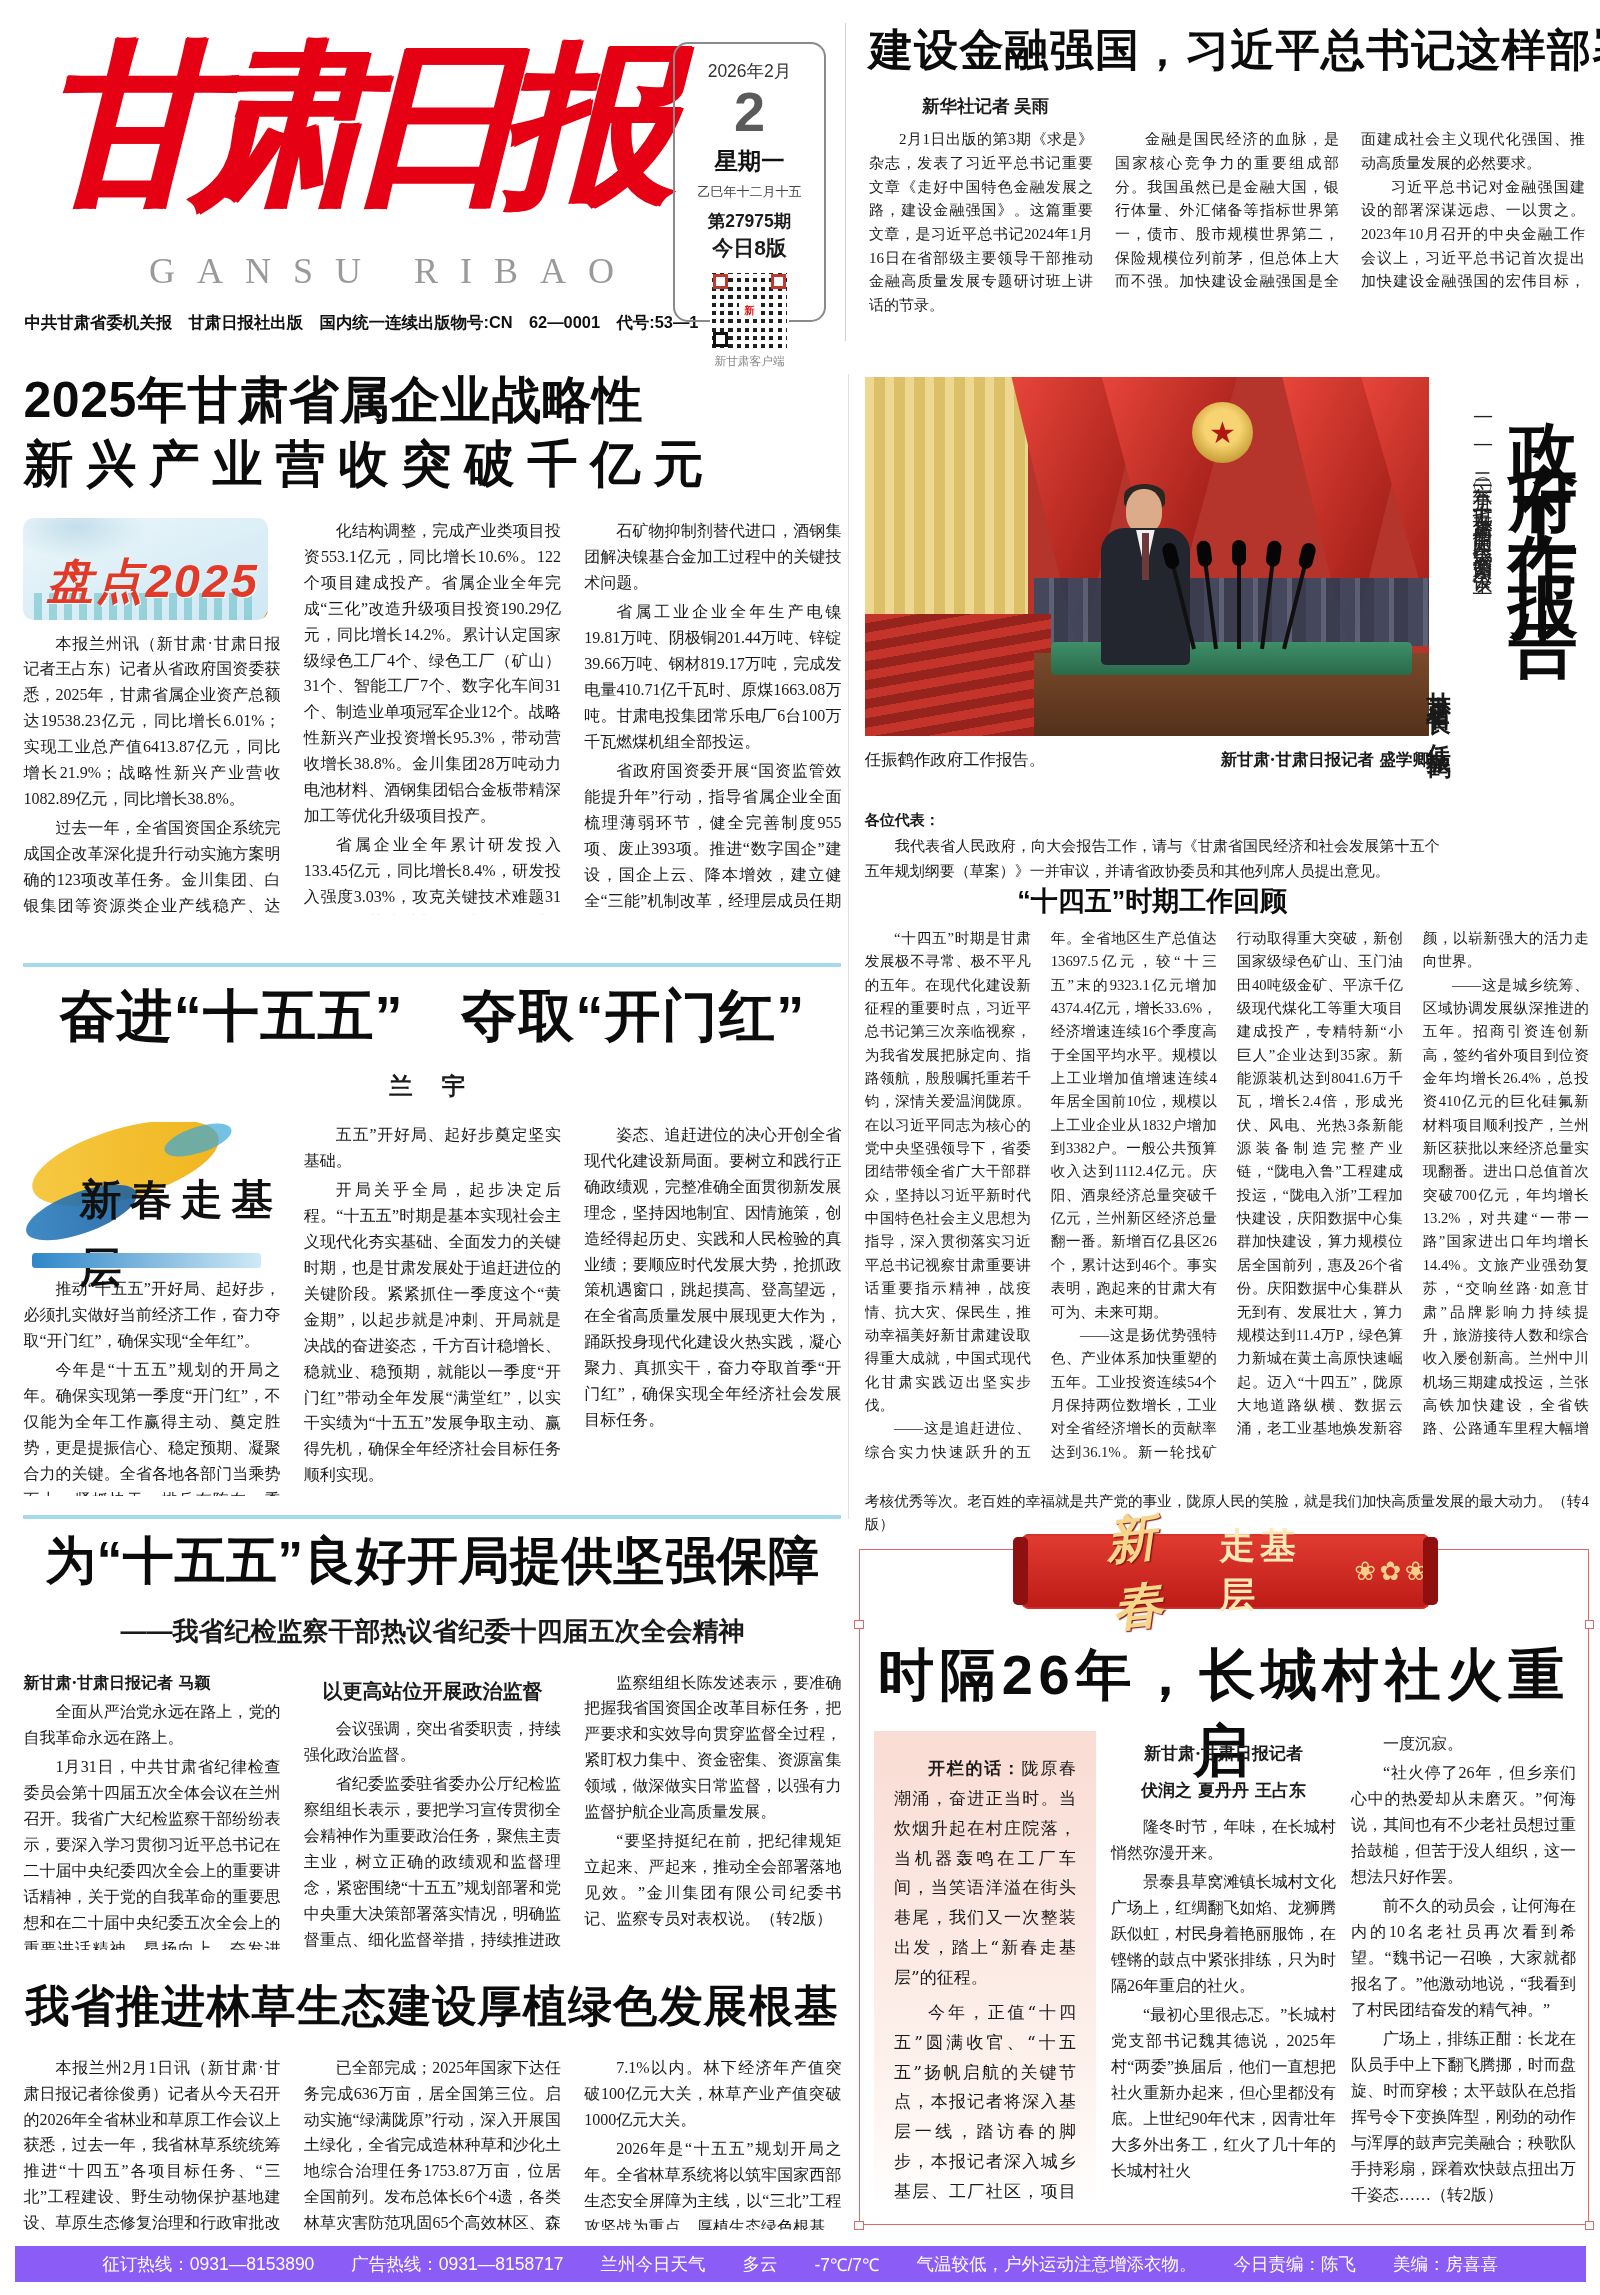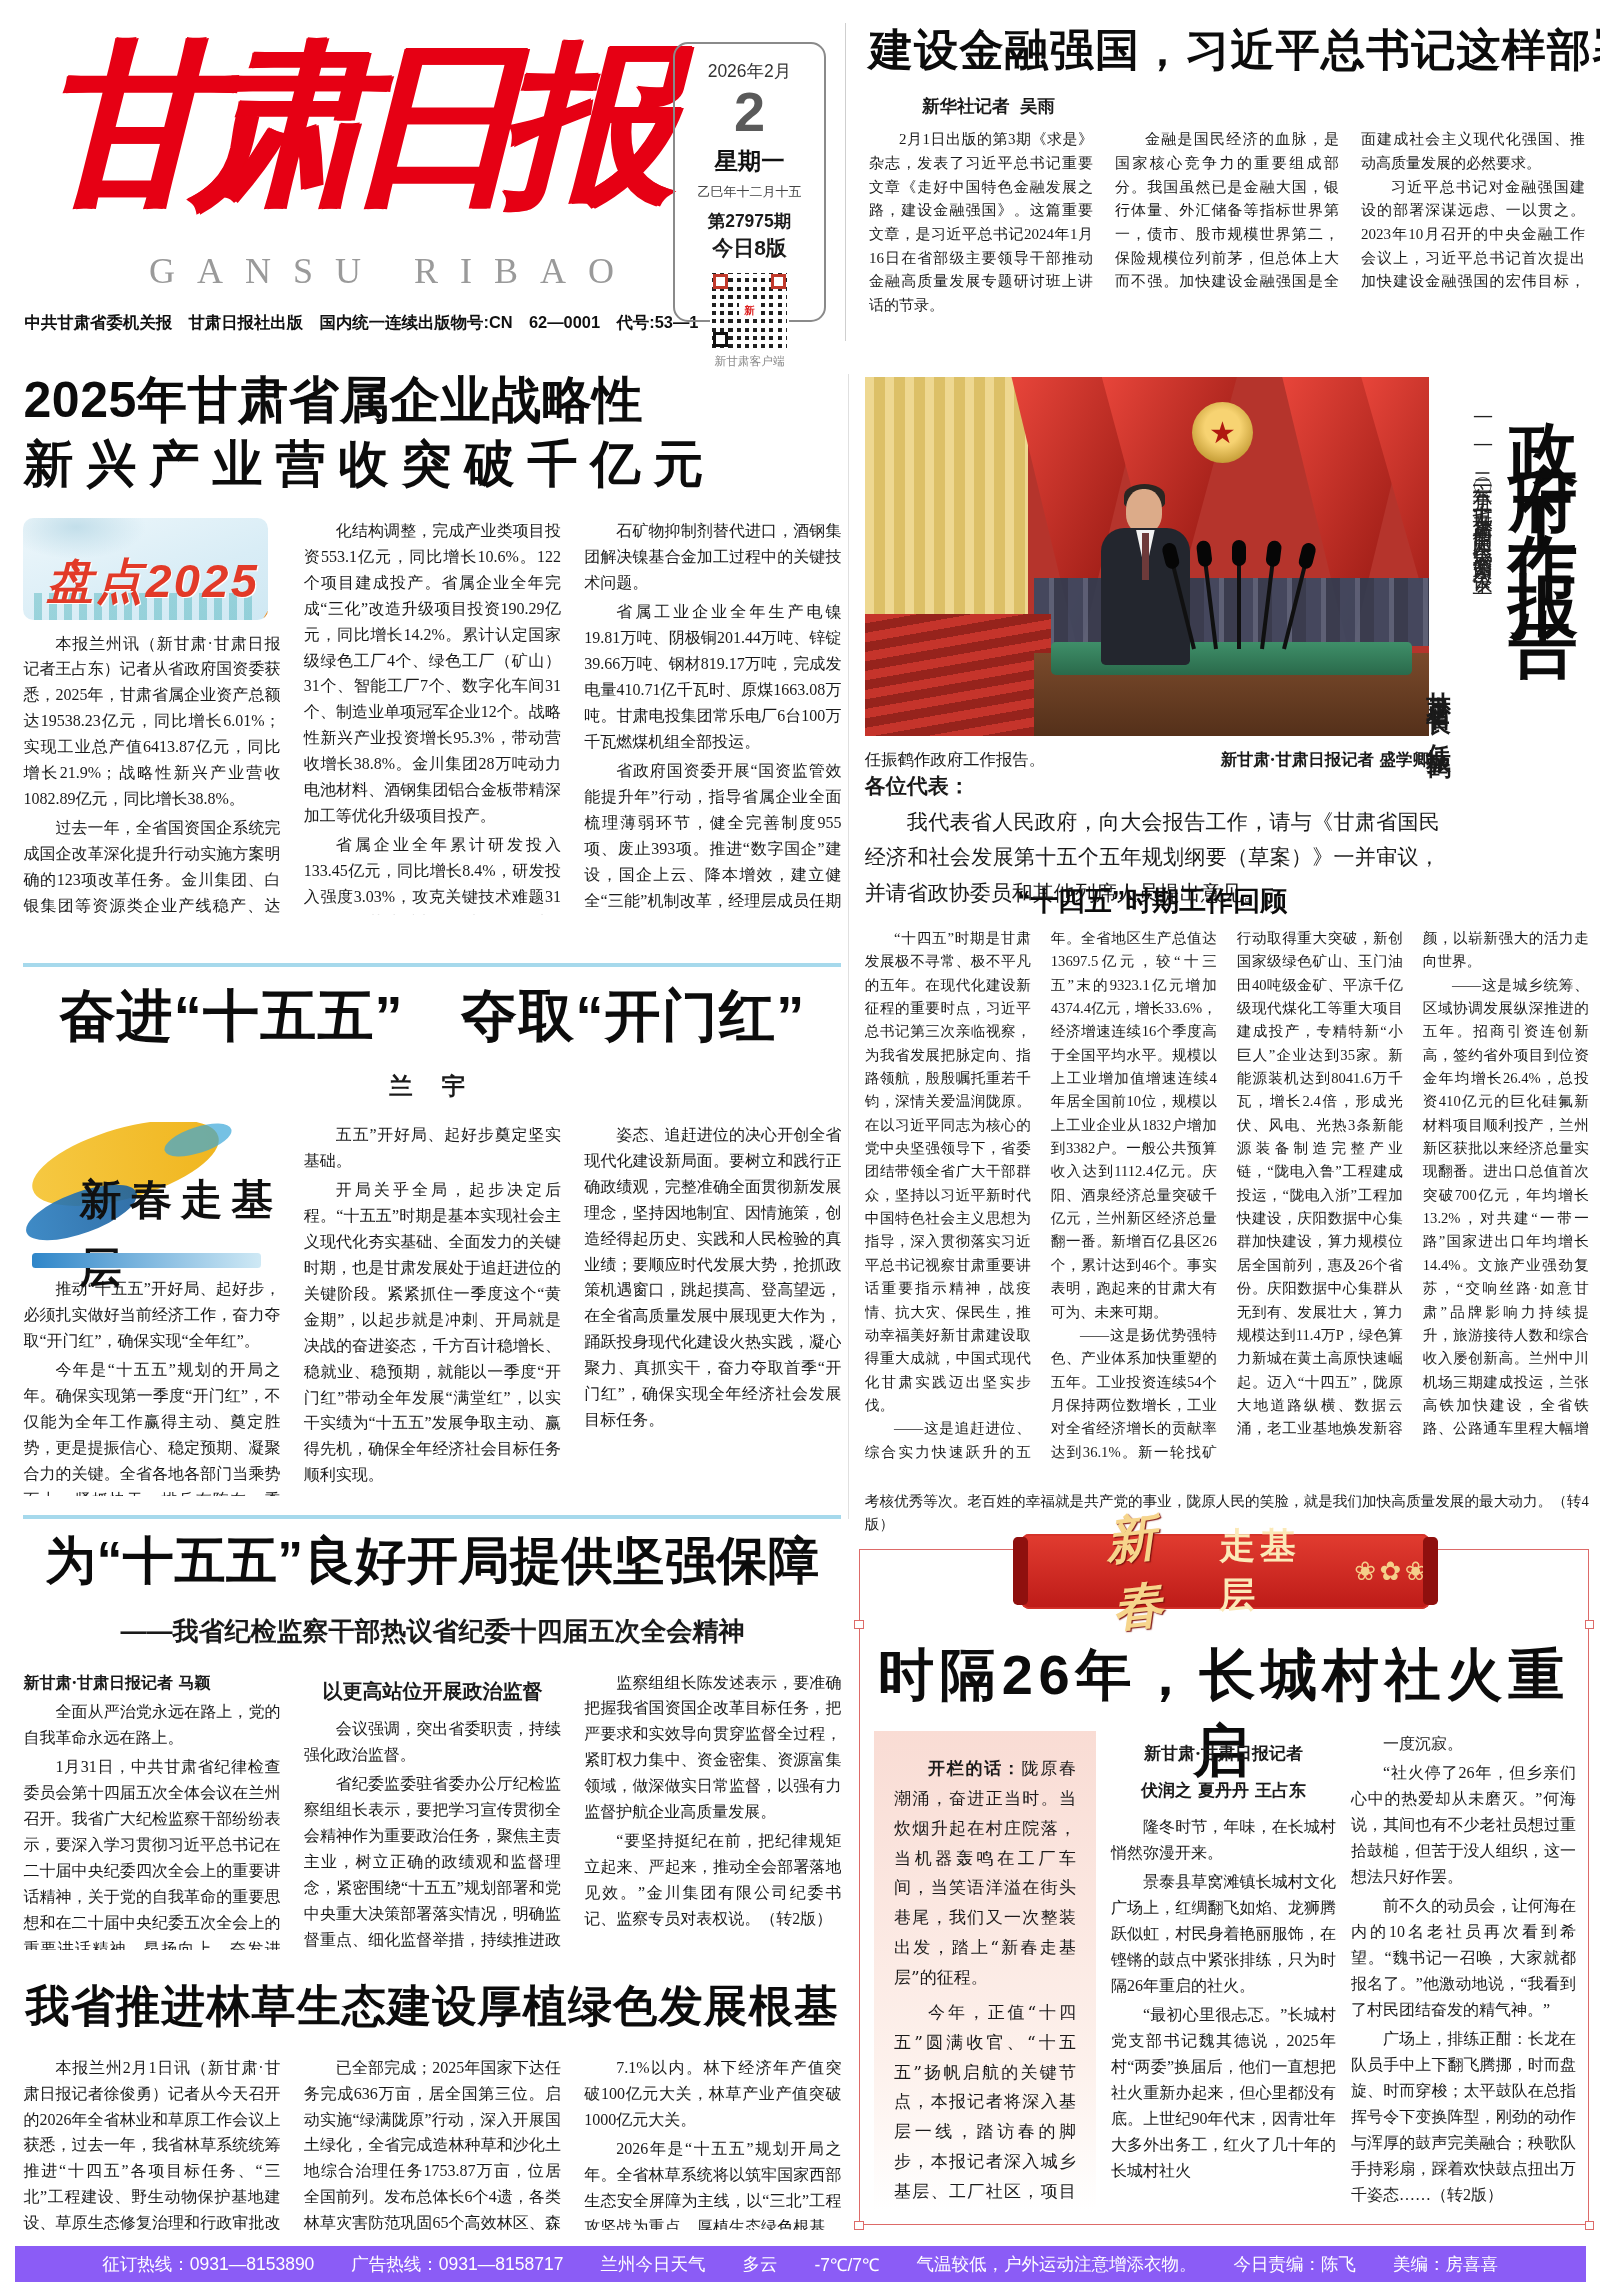--- a/index.html
+++ b/index.html
@@ -37,21 +37,21 @@
 
   
   .cols{display:flex;gap:23.4px;}
   .colx{flex:1;min-width:0;font-size:16px;line-height:1.62;text-align:justify;}
   .colx p{margin:0 0 3.5px 0;text-indent:2em;}
   .headline{font-family:"Liberation Sans","DejaVu Sans",sans-serif;font-weight:900;color:#0c0c0c;}
 
   
   .top-article{position:absolute;left:869px;top:24.5px;width:716px;}
   .ta-h{font-size:44px;letter-spacing:1.2px;line-height:1.12;white-space:nowrap;}
-  .ta-by{font-size:17.5px;font-weight:700;margin:20px 0 10.5px 53px;font-family:Liberation Mono, monospace;}
+  .ta-by{font-size:17.5px;font-weight:700;margin:20px 0 10.5px 53px;font-family:Liberation Serif, serif;}
   .ta-cols{column-count:3;column-gap:22px;height:210px;overflow:hidden;font-size:15px;line-height:1.58;text-align:justify;}
   .ta-cols p{margin:0;text-indent:2em;}
 
   
   .main-story{position:absolute;left:23.4px;top:368px;width:818px;}
   .ms-h{font-size:50px;line-height:1.28;letter-spacing:0.6px;white-space:nowrap;}
   .ms-h2{letter-spacing:13px;}
   .ms-body{margin-top:22px;height:397px;overflow:hidden;}
   .badge2025{position:relative;width:245px;height:102px;border-radius:10.5px;margin-bottom:10.5px;
      background:linear-gradient(160deg,#eef7fb 0%,#d9edf6 60%,#cfe8f3 100%);overflow:hidden;}
@@ -112,21 +112,21 @@
      clip-path:polygon(0 0,100% 0,50% 100%);}
   .ph-tie{position:absolute;left:46px;top:44px;width:7px;height:47px;background:#6d3a3a;}
   .ph-mic{position:absolute;bottom:24%;width:4.1px;height:88px;background:#101010;transform-origin:bottom center;}
   .ph-mic::before{content:"";position:absolute;left:-5.3px;top:-21px;width:14.6px;height:26px;border-radius:7px;background:#060606;}
   .vtitle{position:absolute;right:0;top:5.8px;height:911px;writing-mode:vertical-rl;text-orientation:upright;}
   .vt-main{font-family:"Liberation Sans",sans-serif;font-weight:900;font-size:69px;letter-spacing:37px;color:#0b0b0b;}
   .vt-sub{font-size:20px;font-family:"DejaVu Serif",serif;padding-top:35px;letter-spacing:3.5px;color:#222;margin-left:15px;}
   .vt-sign{font-size:24.5px;font-weight:700;font-family:"DejaVu Serif",serif;padding-top:304px;letter-spacing:4.7px;margin-left:17.5px;}
   .rp-caption{position:absolute;left:5.8px;top:387px;width:564px;display:flex;justify-content:space-between;
      font-size:16.4px;font-family:"DejaVu Serif",serif;}
-  .rp-intro{position:absolute;left:5.8px;top:407px;width:575px;font-size:21px;line-height:1.7;text-align:justify;}
+  .rp-intro{position:absolute;left:5.8px;top:446px;width:575px;font-size:15px;line-height:1.7;text-align:justify;}
   .rp-intro .greet{font-weight:700;text-indent:0;margin:0;}
   .rp-intro p.body{margin:0;text-indent:2em;}
   .rp-sect{position:absolute;left:5.8px;top:521px;width:575px;text-align:center;font-size:27px;}
   .rp-body{position:absolute;left:5.8px;top:565px;width:724px;height:537px;overflow:hidden;
      column-count:4;column-gap:20px;font-size:14.6px;line-height:1.6;text-align:justify;}
   .rp-body p{margin:0;text-indent:2em;}
   .rp-final{position:absolute;left:5.8px;top:1113px;width:724px;font-size:14.6px;line-height:1.6;text-align:justify;}
 
   
   .jijian{position:absolute;left:23.4px;top:1527px;width:818px;}

